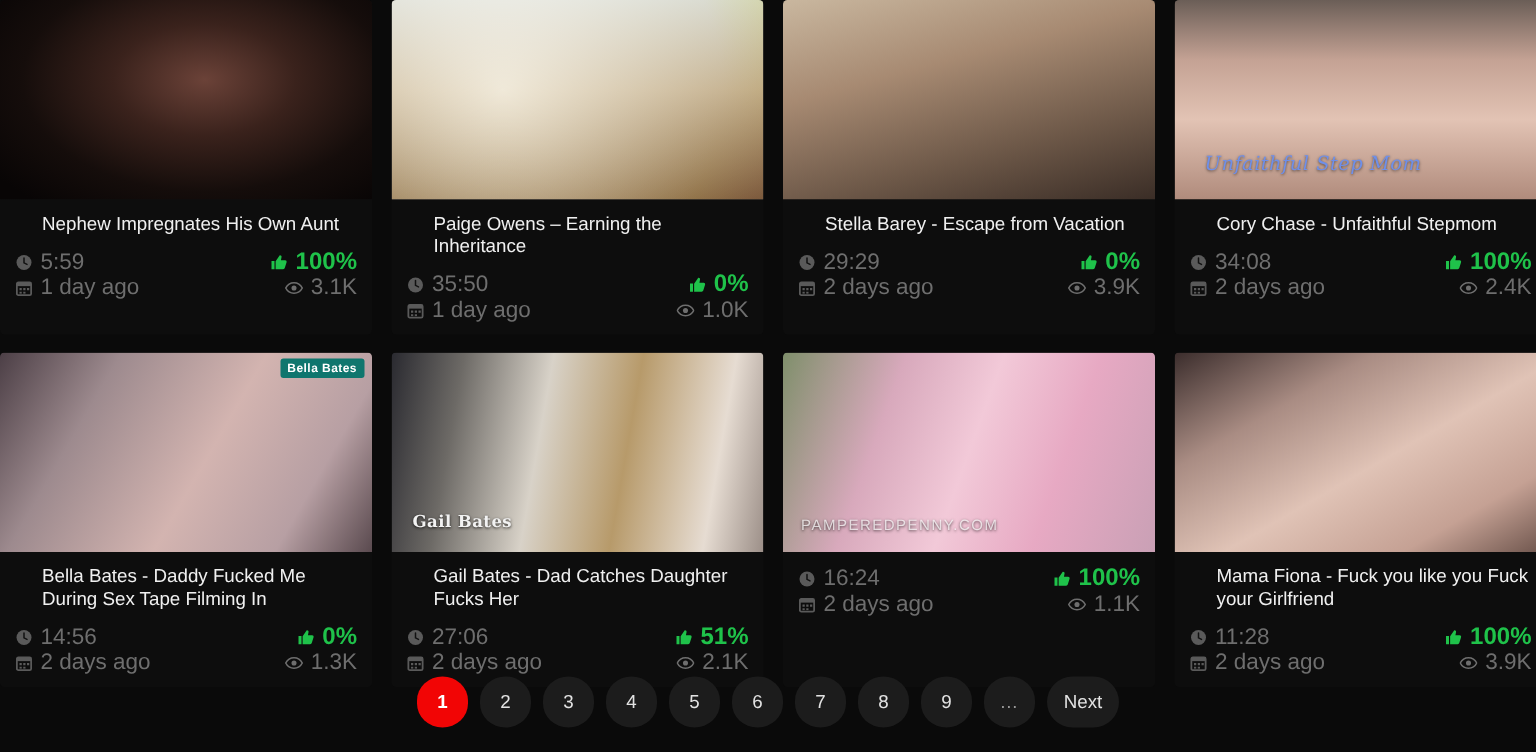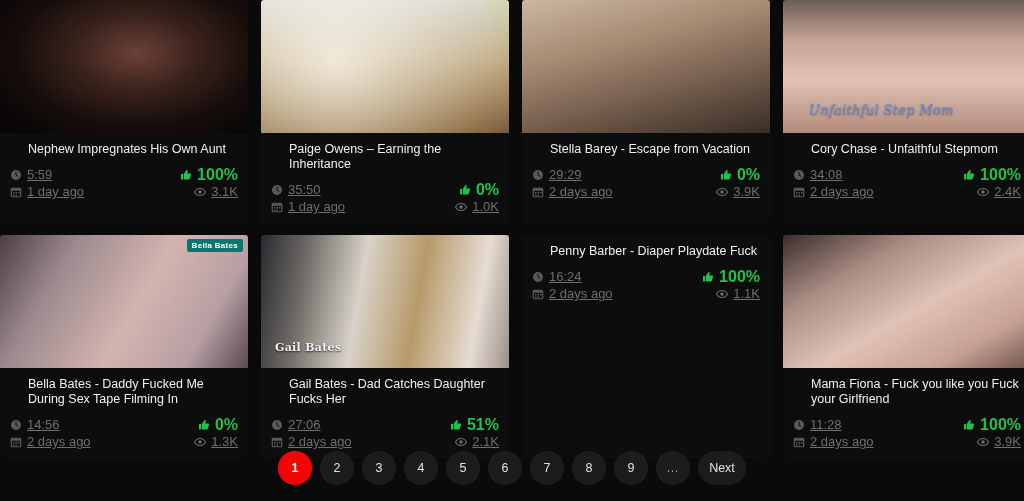--- a/index.html
+++ b/index.html
@@ -47,21 +47,21 @@
   .wm-badge {
     top: 4px; right: 5px;
     background: #0f766e;
     color: #fff;
     font-weight: bold;
     font-size: 8px;
     padding: 2px 5px;
     border-radius: 2px;
   }
   .wm-script {
-    left: 26px; bottom: 16px;
+    left: 20px; bottom: 16px;
     color: #6f8fe8;
     font-family: "DejaVu Serif", serif;
     font-style: italic;
     font-size: 13px;
     text-shadow: 0 1px 2px rgba(0,0,0,.6);
   }
   .wm-plain {
     left: 12px; bottom: 12px;
     color: rgba(255,255,255,.72);
     font-size: 10px;
@@ -87,21 +87,21 @@
     min-height: 15px;
     margin-left: 18px;
   }
   .meta-row {
     display: flex;
     align-items: center;
     justify-content: space-between;
     height: 17px;
   }
   .meta-left, .meta-right { display: flex; align-items: center; gap: 5px; }
-  .meta-text { color: #6e6e6e; font-size: 13px; text-decoration: underline; }
+  .meta-text { color: #6e6e6e; font-size: 15px; }
   .rate { color: #1fc24a; font-size: 16px; font-weight: bold; }
   .ico { display: inline-flex; width: 12px; height: 12px; flex: none; }
   .ico svg { width: 12px; height: 12px; display: block; }
 
   .pagination {
     position: absolute;
     left: 0; right: 0;
     bottom: 16px;
     display: flex;
     justify-content: center;
@@ -441,22 +441,25 @@
                   <path d="M12 5C6.5 5 2.4 9.2 1 12c1.4 2.8 5.5 7 11 7s9.6-4.2 11-7c-1.4-2.8-5.5-7-11-7z" fill="none" stroke="#6e6e6e" stroke-width="2.2"></path>
                   <circle cx="12" cy="12" r="3.4" fill="#6e6e6e"></circle>
                 </svg>
               </span>
               <span class="meta-text">2.1K</span>
             </span>
           </div>
         </div>
       </div>
       <div class="card">
-        <div class="info">
-          <div class="title">Penny Barber - Diaper Playdate Fuck</div>
+        <div class="thumb">
+          <div class="bg" style="background:linear-gradient(110deg,#7f8f6b 0%,#d8a9bc 28%,#f2c9d8 50%,#e7a9c3 72%,#c9a0b5 100%);background-blend-mode:overlay;"></div>
+          <span class="wm wm-plain">PAMPEREDPENNY.COM</span>
+        </div>
+        <div class="info">
           <div class="meta-row">
             <span class="meta-left">
               <span class="ico">
                 <svg viewBox="0 0 24 24">
                   <circle cx="12" cy="12" r="10" fill="#5a5a5a"></circle>
                   <path d="M12 6v6.5l4 2" stroke="#111" stroke-width="2" fill="none" stroke-linecap="round"></path>
                 </svg>
               </span>
               <span class="meta-text">16:24</span>
             </span>

